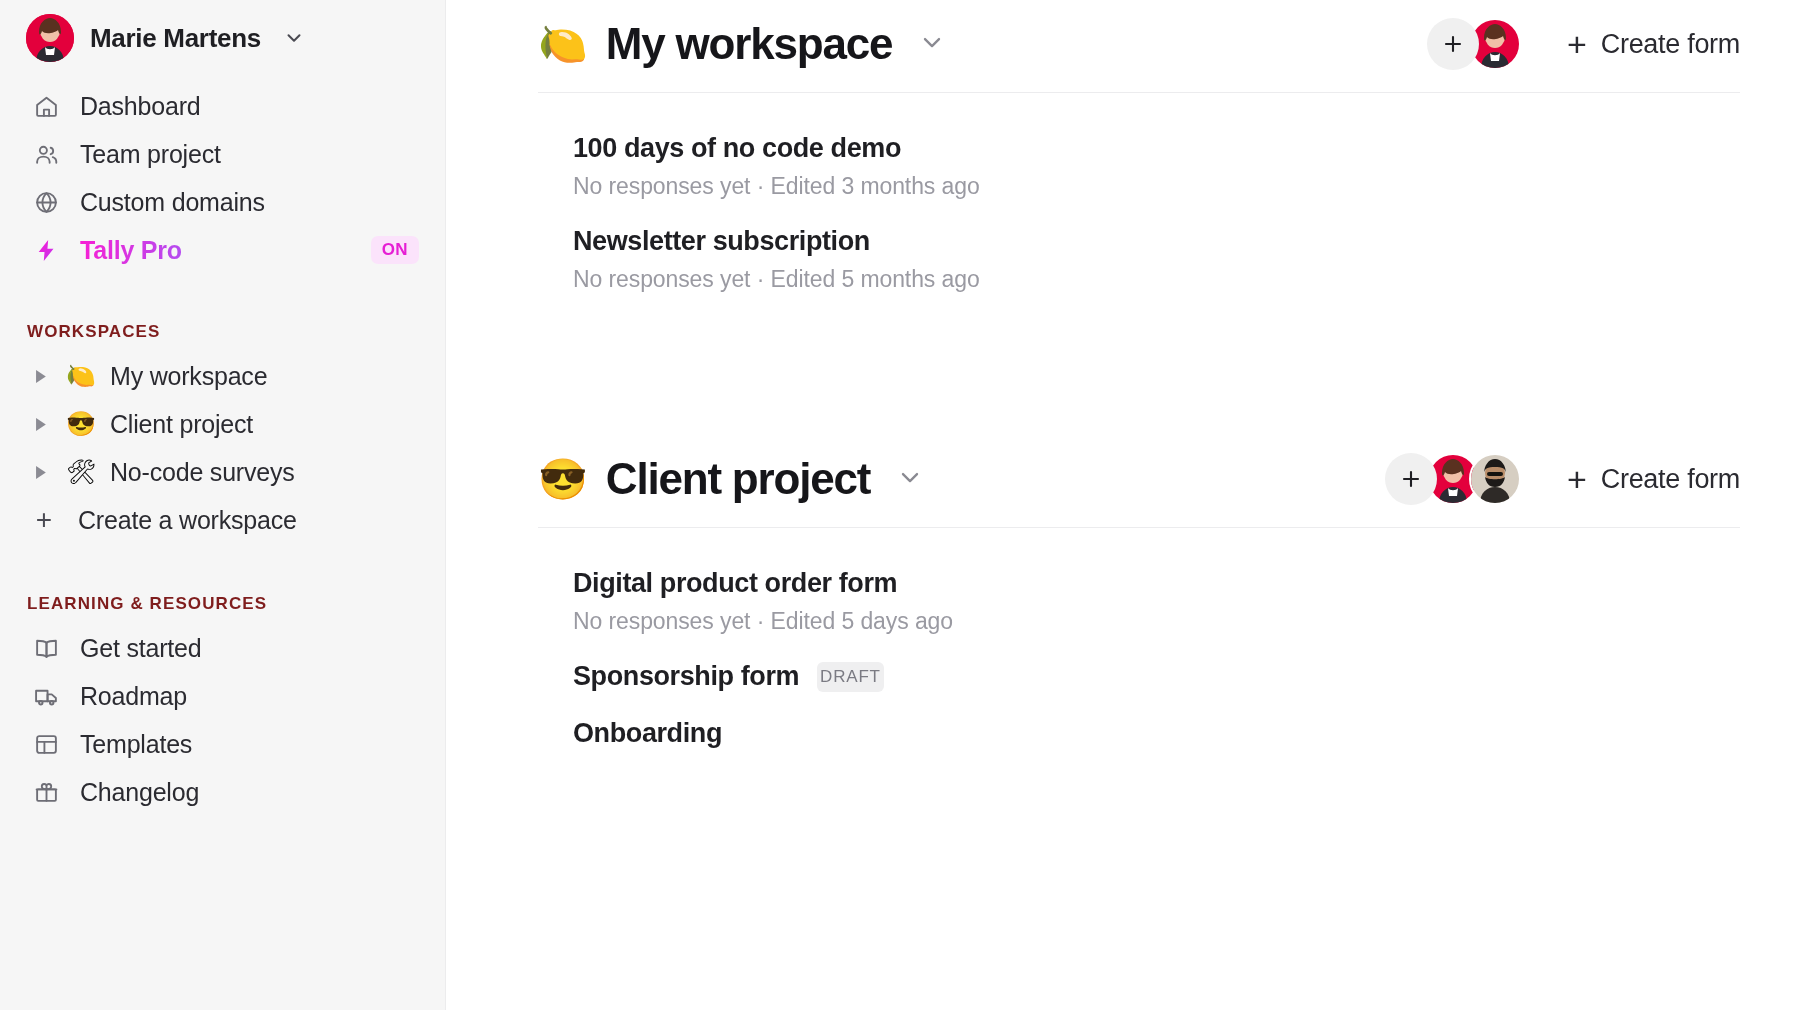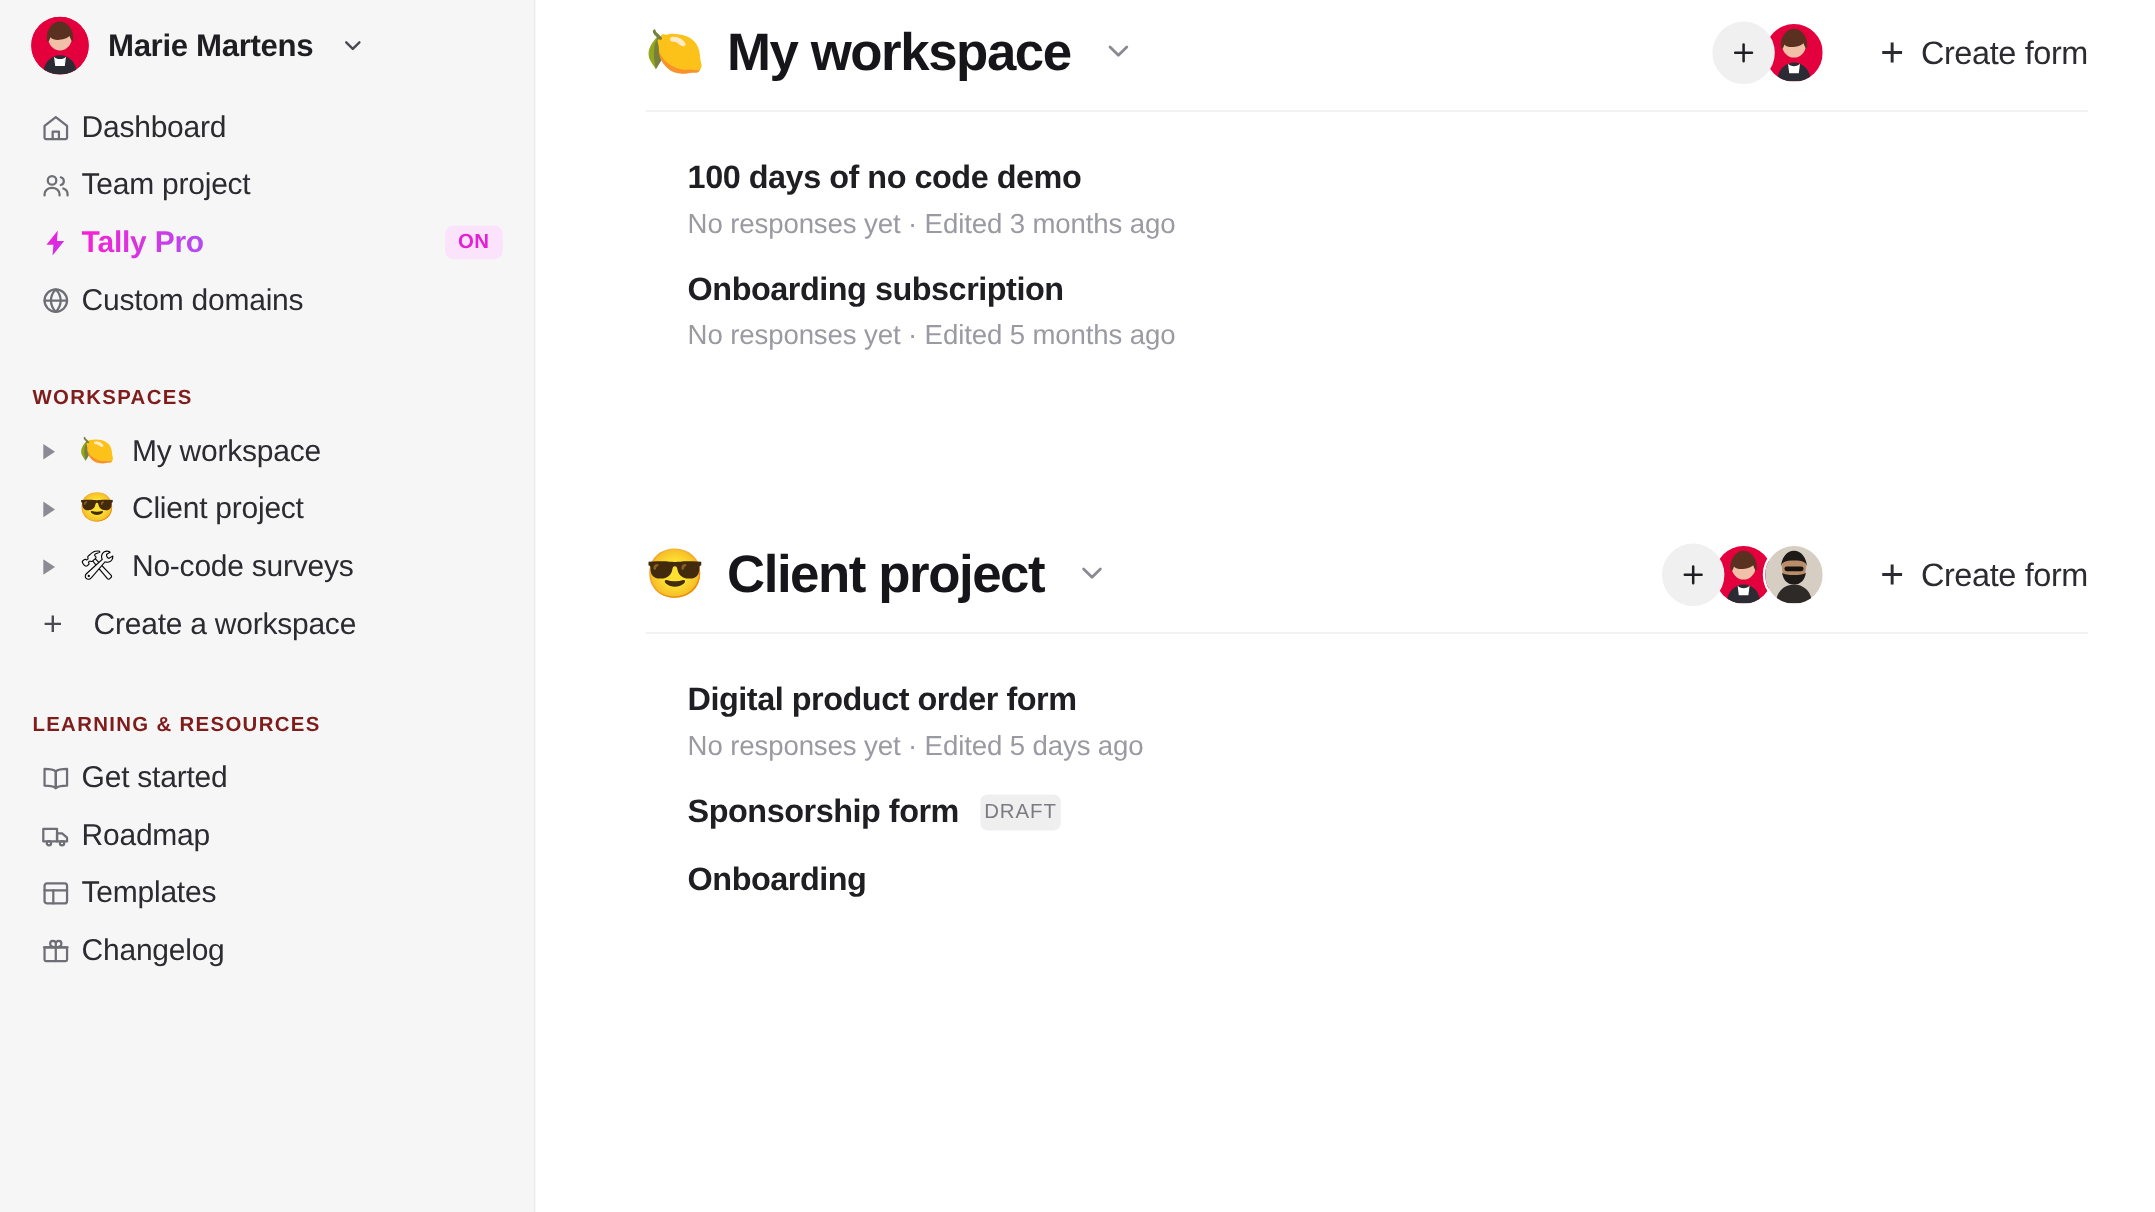--- a/index.html
+++ b/index.html
@@ -41,21 +41,21 @@
     letter-spacing: -0.3px;
   }
   .chev {
     width: 22px; height: 22px; display:inline-block;
     margin-left: 6px;
   }
   .chev svg { display:block; }
 
   .nav-item {
     display: flex; align-items: center;
-    gap: 8px;
+    gap: 20px;
     height: 48px;
     padding-left: 6px;
     cursor: pointer;
     border-radius: 8px;
   }
   .nav-item .ico { width: 28px; height: 28px; flex: 0 0 28px; display:flex; align-items:center; justify-content:center; color:#6e6e76; }
   .nav-item .lbl { font-size: 25px; color: #2b2b31; letter-spacing: -0.2px; }
 
   .nav-item.pro .lbl {
     font-weight: 700;
@@ -200,45 +200,45 @@
           <svg width="25" height="25" viewBox="0 0 24 24" fill="none" stroke="currentColor" stroke-width="1.8" stroke-linecap="round" stroke-linejoin="round">
               <circle cx="9" cy="8" r="3.4"></circle>
               <path d="M3 20v-1c0-3 2.7-5 6-5s6 2 6 5v1"></path>
               <path d="M16 5.5a3.2 3.2 0 0 1 0 6.2"></path>
               <path d="M18 14.5c2 .7 3.4 2.3 3.4 4.5V20"></path>
             </svg>
         </span>
         <span class="lbl">Team project</span>
       </div>
 
+      <div class="nav-item">
+        <span class="ico">
+          <svg width="25" height="25" viewBox="0 0 24 24" fill="none" stroke="currentColor" stroke-width="1.8" stroke-linecap="round" stroke-linejoin="round">
+              <circle cx="12" cy="12" r="9"></circle>
+              <path d="M3 12h18"></path>
+              <path d="M12 3c2.6 2.6 3.9 5.8 3.9 9s-1.3 6.4-3.9 9c-2.6-2.6-3.9-5.8-3.9-9S9.4 5.6 12 3z"></path>
+            </svg>
+        </span>
+        <span class="lbl">Custom domains</span>
+      </div>
+
       <div class="nav-item pro">
         <span class="ico">
           <svg width="25" height="25" viewBox="0 0 24 24">
               <defs>
                 <linearGradient id="boltg" x1="0" y1="0" x2="1" y2="1">
                   <stop offset="0%" stop-color="#fb1ad6"></stop>
                   <stop offset="100%" stop-color="#c136ec"></stop>
                 </linearGradient>
               </defs>
               <path d="M13.6 2 4.5 13.4h5.6L9.4 22l9.3-11.6h-5.8z" fill="url(#boltg)"></path>
             </svg>
         </span>
         <span class="lbl">Tally Pro</span>
         <span class="pro-badge">ON</span>
-      </div>
-
-      <div class="nav-item">
-        <span class="ico">
-          <svg width="25" height="25" viewBox="0 0 24 24" fill="none" stroke="currentColor" stroke-width="1.8" stroke-linecap="round" stroke-linejoin="round">
-              <circle cx="12" cy="12" r="9"></circle>
-              <path d="M3 12h18"></path>
-              <path d="M12 3c2.6 2.6 3.9 5.8 3.9 9s-1.3 6.4-3.9 9c-2.6-2.6-3.9-5.8-3.9-9S9.4 5.6 12 3z"></path>
-            </svg>
-        </span>
-        <span class="lbl">Custom domains</span>
       </div>
     </div>
 
     <div style="height:48px;"></div>
     <div class="section-label">WORKSPACES</div>
 
     <div style="margin-top:10px;">
       <div class="ws-item">
         <span class="caret">
           <svg width="13" height="13" viewBox="0 0 10 12">
@@ -363,21 +363,21 @@
 
       <div class="form-list">
         <div class="form-row">
           <div class="ftitle-line">
             <span class="ftitle">100 days of no code demo</span>
           </div>
           <div class="fmeta">No responses yet  ·  Edited 3 months ago</div>
         </div>
         <div class="form-row">
           <div class="ftitle-line">
-            <span class="ftitle">Onboarding subscription</span>
+            <span class="ftitle">Newsletter subscription</span>
           </div>
           <div class="fmeta">No responses yet  ·  Edited 5 months ago</div>
         </div>
       </div>
     </section>
 
     <div class="spacer-gap"></div>
 
     <section>
       <div class="ws-header" style="padding-top:0;">

